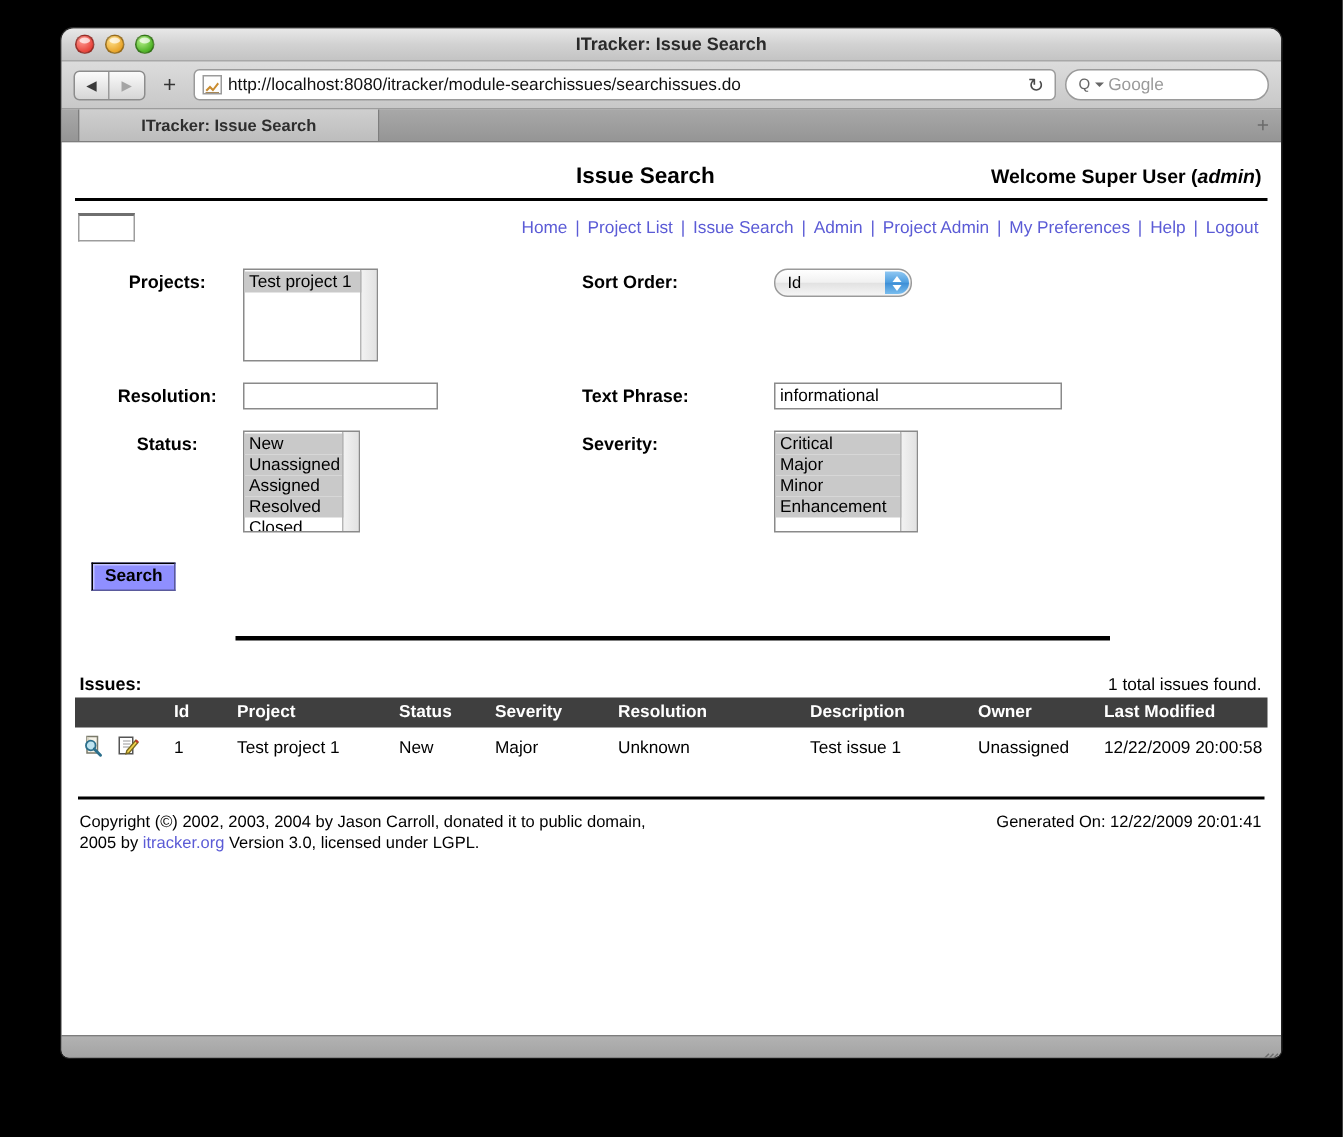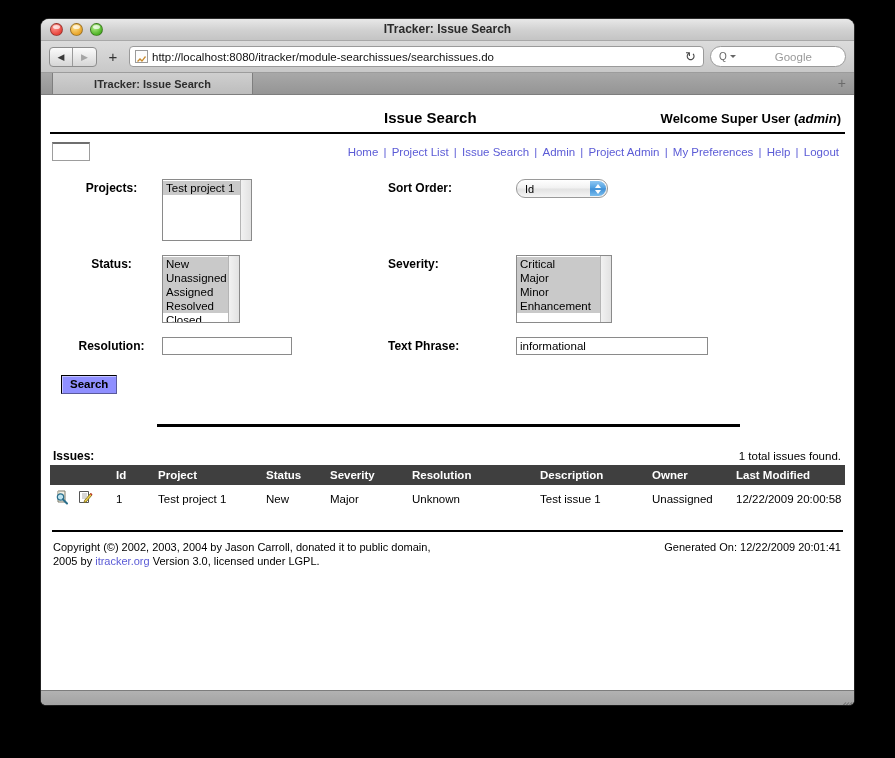--- a/index.html
+++ b/index.html
@@ -144,21 +144,21 @@
     gap: 3px;
     flex: none;
   }
   .search-glyph { font-size: 10px; color: #666; }
   .search-caret {
     width: 0; height: 0;
     border-left: 3px solid transparent;
     border-right: 3px solid transparent;
     border-top: 3px solid #666;
   }
-  .search-placeholder { font-size: 11.5px; color: #9a9a9a; margin-left: 36px; }
+  .search-placeholder { font-size: 11.5px; color: #9a9a9a; }
 
   
   .tabbar {
     height: 22px;
     background: linear-gradient(to bottom, #b4b4b4, #9e9e9e);
     border-bottom: 1px solid #7e7e7e;
     display: flex;
     align-items: flex-end;
     position: relative;
     flex: none;
@@ -537,20 +537,31 @@
               <span>Id</span>
               <span class="aqua-stepper">
                 <span class="st-up"></span>
                 <span class="st-dn"></span>
               </span>
             </div>
           </div>
         </div>
 
         <div class="form-row">
+          <div class="lbl lbl-left">Resolution:</div>
+          <div class="field-left">
+            <div class="text-input resolution" placeholder=""></div>
+          </div>
+          <div class="lbl lbl-right">Text Phrase:</div>
+          <div class="field-right">
+            <div class="text-input phrase" placeholder="">informational</div>
+          </div>
+        </div>
+
+        <div class="form-row">
           <div class="lbl lbl-left">Status:</div>
           <div class="field-left">
             <div class="listbox status" id="status-listbox">
               <div class="lb-opt sel">New</div>
                 <div class="lb-opt sel">Unassigned</div>
                 <div class="lb-opt sel">Assigned</div>
                 <div class="lb-opt sel">Resolved</div>
                 <div class="lb-opt">Closed</div>
                 <div class="lb-scroll"></div>
             </div>
@@ -558,31 +569,20 @@
           <div class="lbl lbl-right">Severity:</div>
           <div class="field-right">
             <div class="listbox severity" id="severity-listbox">
               <div class="lb-opt sel">Critical</div>
                 <div class="lb-opt sel">Major</div>
                 <div class="lb-opt sel">Minor</div>
                 <div class="lb-opt sel">Enhancement</div>
                 <div class="lb-opt">&nbsp;</div>
                 <div class="lb-scroll"></div>
             </div>
-          </div>
-        </div>
-
-        <div class="form-row">
-          <div class="lbl lbl-left">Resolution:</div>
-          <div class="field-left">
-            <div class="text-input resolution" placeholder=""></div>
-          </div>
-          <div class="lbl lbl-right">Text Phrase:</div>
-          <div class="field-right">
-            <div class="text-input phrase" placeholder="">informational</div>
           </div>
         </div>
 
         <div>
           <span class="search-btn">Search</span>
         </div>
       </div>
 
       <div class="section-rule"></div>
 

